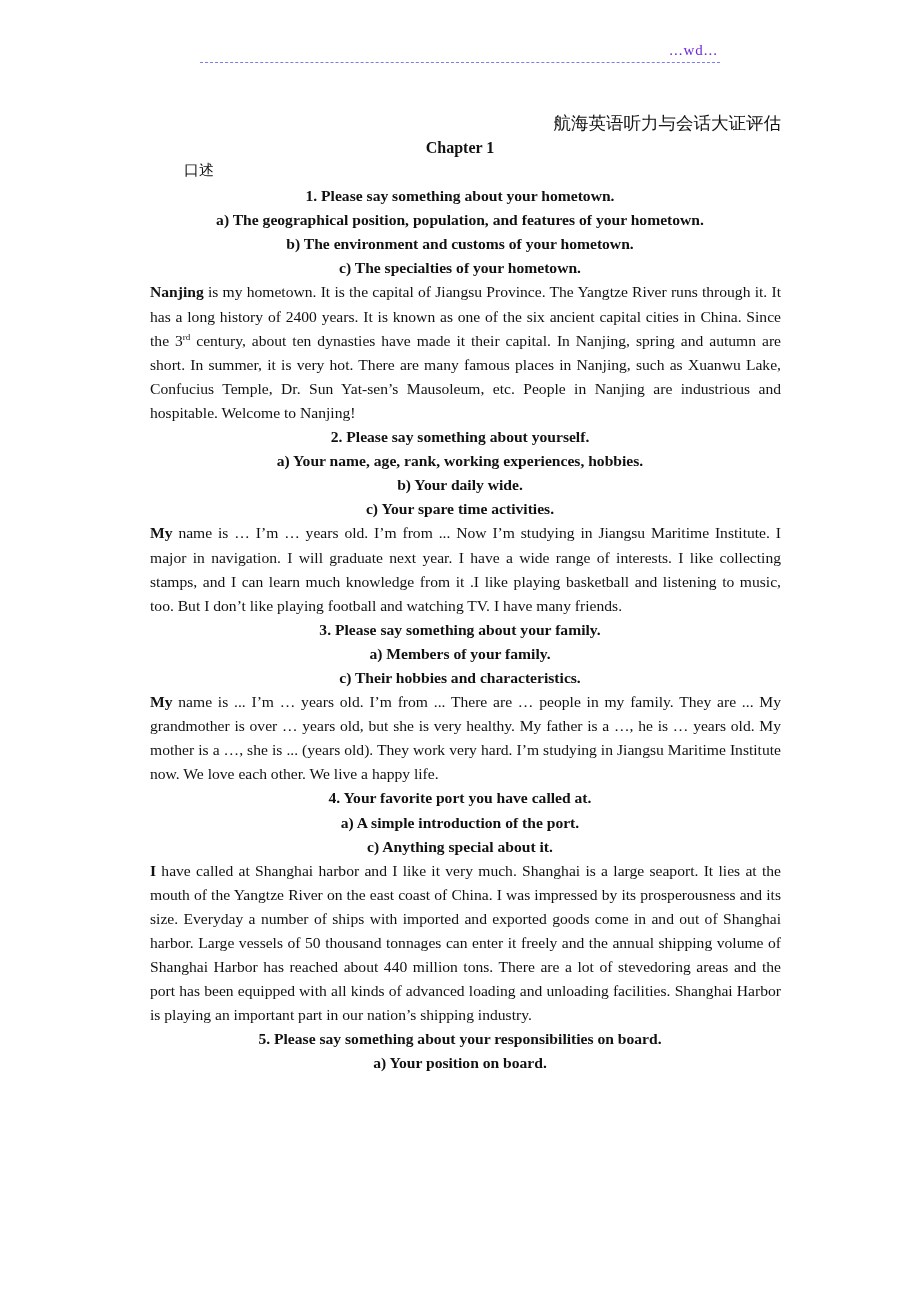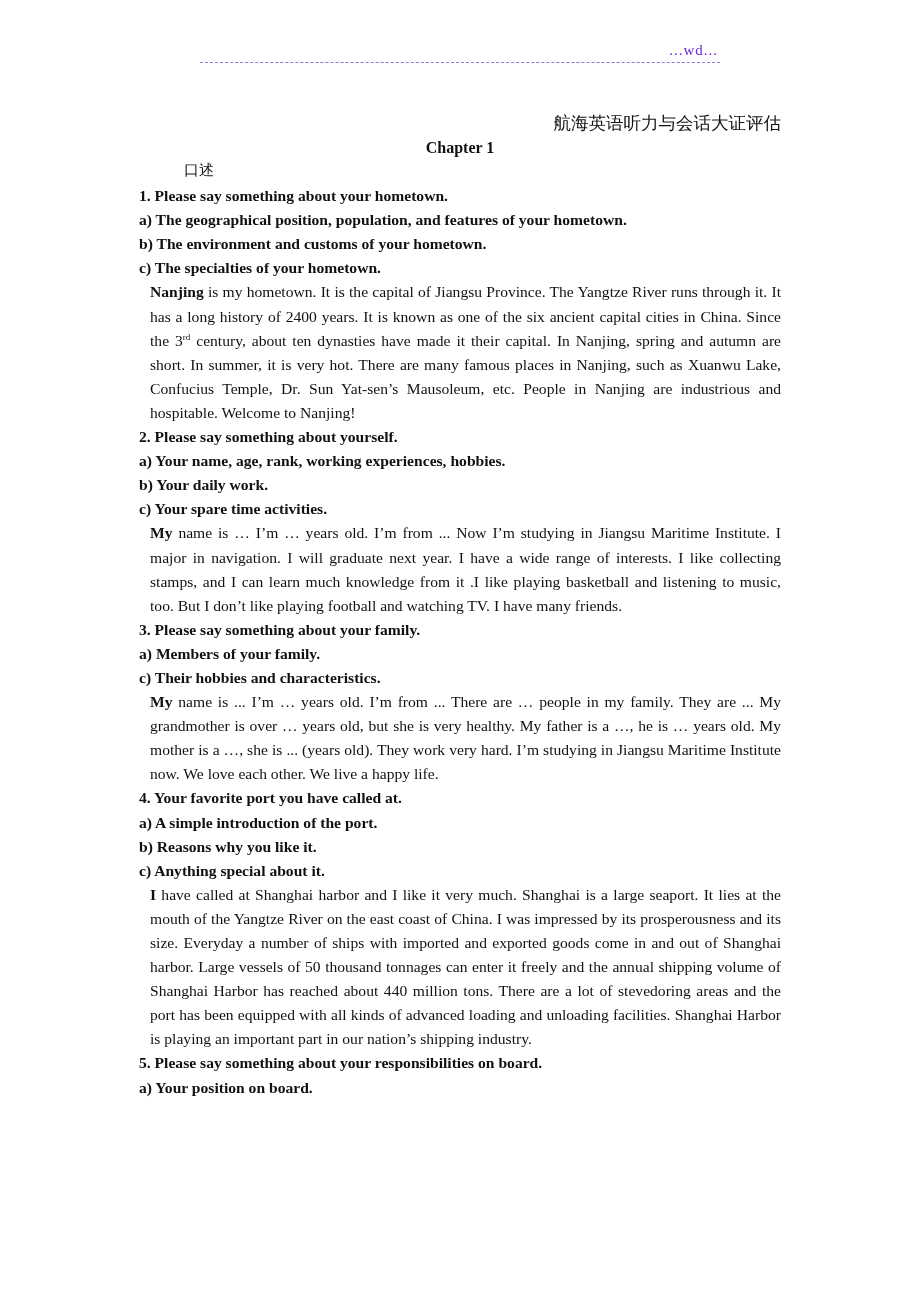--- a/index.html
+++ b/index.html
@@ -22,21 +22,21 @@
       font-size: 15.6px; line-height: 24.1px;
     }
     .title-cn {
       text-align: right; font-size: 17.5px; line-height: 26px;
       margin-bottom: 0px; font-family: "DejaVu Sans", sans-serif; font-weight: normal;
     }
     .title-en {
       text-align: center; font-weight: bold; font-size: 16px; line-height: 24px;
     }
     .label-cn { font-family: Liberation Mono, monospace; font-size: 15px; line-height: 24.1px; margin-left: 45px; }
-    .q { font-weight: bold; }
+    .q { font-weight: bold; text-align: center; }
     .p { text-align: justify; margin-left: 11px; }
     .p b { font-weight: bold; }
     sup { font-size: 9px; line-height: 0; vertical-align: super; }
   </style>
 </head>
 <body>
 
 <div class="header">
   <span class="header-mark">...wd...</span>
 </div>
@@ -50,36 +50,35 @@
     <div class="q">1. Please say something about your hometown.</div>
     <div class="q">a) The geographical position, population, and features of your hometown.</div>
     <div class="q">b) The environment and customs of your hometown.</div>
     <div class="q">c) The specialties of your hometown.</div>
     <div class="p"><b>Nanjing</b><span> is my hometown. It is the capital of Jiangsu Province. The Yangtze River runs through it. It has a long history of 2400 years. It is known as one of the six ancient capital cities in China. Since the 3</span><sup>rd</sup><span> century, about ten dynasties have made it their capital. In Nanjing, spring and autumn are short. In summer, it is very hot. There are many famous places in Nanjing, such as Xuanwu Lake, Confucius Temple, Dr. Sun Yat-sen’s Mausoleum, etc. People in Nanjing are industrious and hospitable. Welcome to Nanjing!</span></div>
   </div>
 
   <div>
     <div class="q">2. Please say something about yourself.</div>
     <div class="q">a) Your name, age, rank, working experiences, hobbies.</div>
-    <div class="q">b) Your daily work.</div>
+    <div class="q">b) Your daily wide.</div>
     <div class="q">c) Your spare time activities.</div>
     <div class="p"><b>My</b><span> name is … I’m … years old. I’m from ... Now I’m studying in Jiangsu Maritime Institute. I major in navigation. I will graduate next year. I have a wide range of interests. I like collecting stamps, and I can learn much knowledge from it .I like playing basketball and listening to music, too. But I don’t like playing football and watching TV. I have many friends.</span></div>
   </div>
 
   <div>
     <div class="q">3. Please say something about your family.</div>
     <div class="q">a) Members of your family.</div>
     <div class="q">c) Their hobbies and characteristics.</div>
     <div class="p"><b>My</b><span> name is ... I’m … years old. I’m from ... There are … people in my family. They are ... My grandmother is over … years old, but she is very healthy. My father is a …, he is … years old. My mother is a …, she is ... (years old). They work very hard. I’m studying in Jiangsu Maritime Institute now. We love each other. We live a happy life.</span></div>
   </div>
 
   <div>
     <div class="q">4. Your favorite port you have called at.</div>
     <div class="q">a) A simple introduction of the port.</div>
-    <div class="q">b) Reasons why you like it.</div>
     <div class="q">c) Anything special about it.</div>
     <div class="p"><b>I</b><span> have called at Shanghai harbor and I like it very much. Shanghai is a large seaport. It lies at the mouth of the Yangtze River on the east coast of China.   I was impressed by its prosperousness and its size. Everyday a number of ships with imported and exported goods come in and out of Shanghai harbor.   Large vessels of 50 thousand tonnages can enter it freely and the annual shipping volume of Shanghai Harbor has reached about 440 million tons. There are a lot of stevedoring areas and the port has been equipped with all kinds of advanced loading and unloading facilities. Shanghai Harbor is playing an important part in our nation’s shipping industry.</span></div>
   </div>
 
   <div>
     <div class="q">5. Please say something about your responsibilities on board.</div>
     <div class="q">a) Your position on board.</div>
   </div>
 </div>
 

